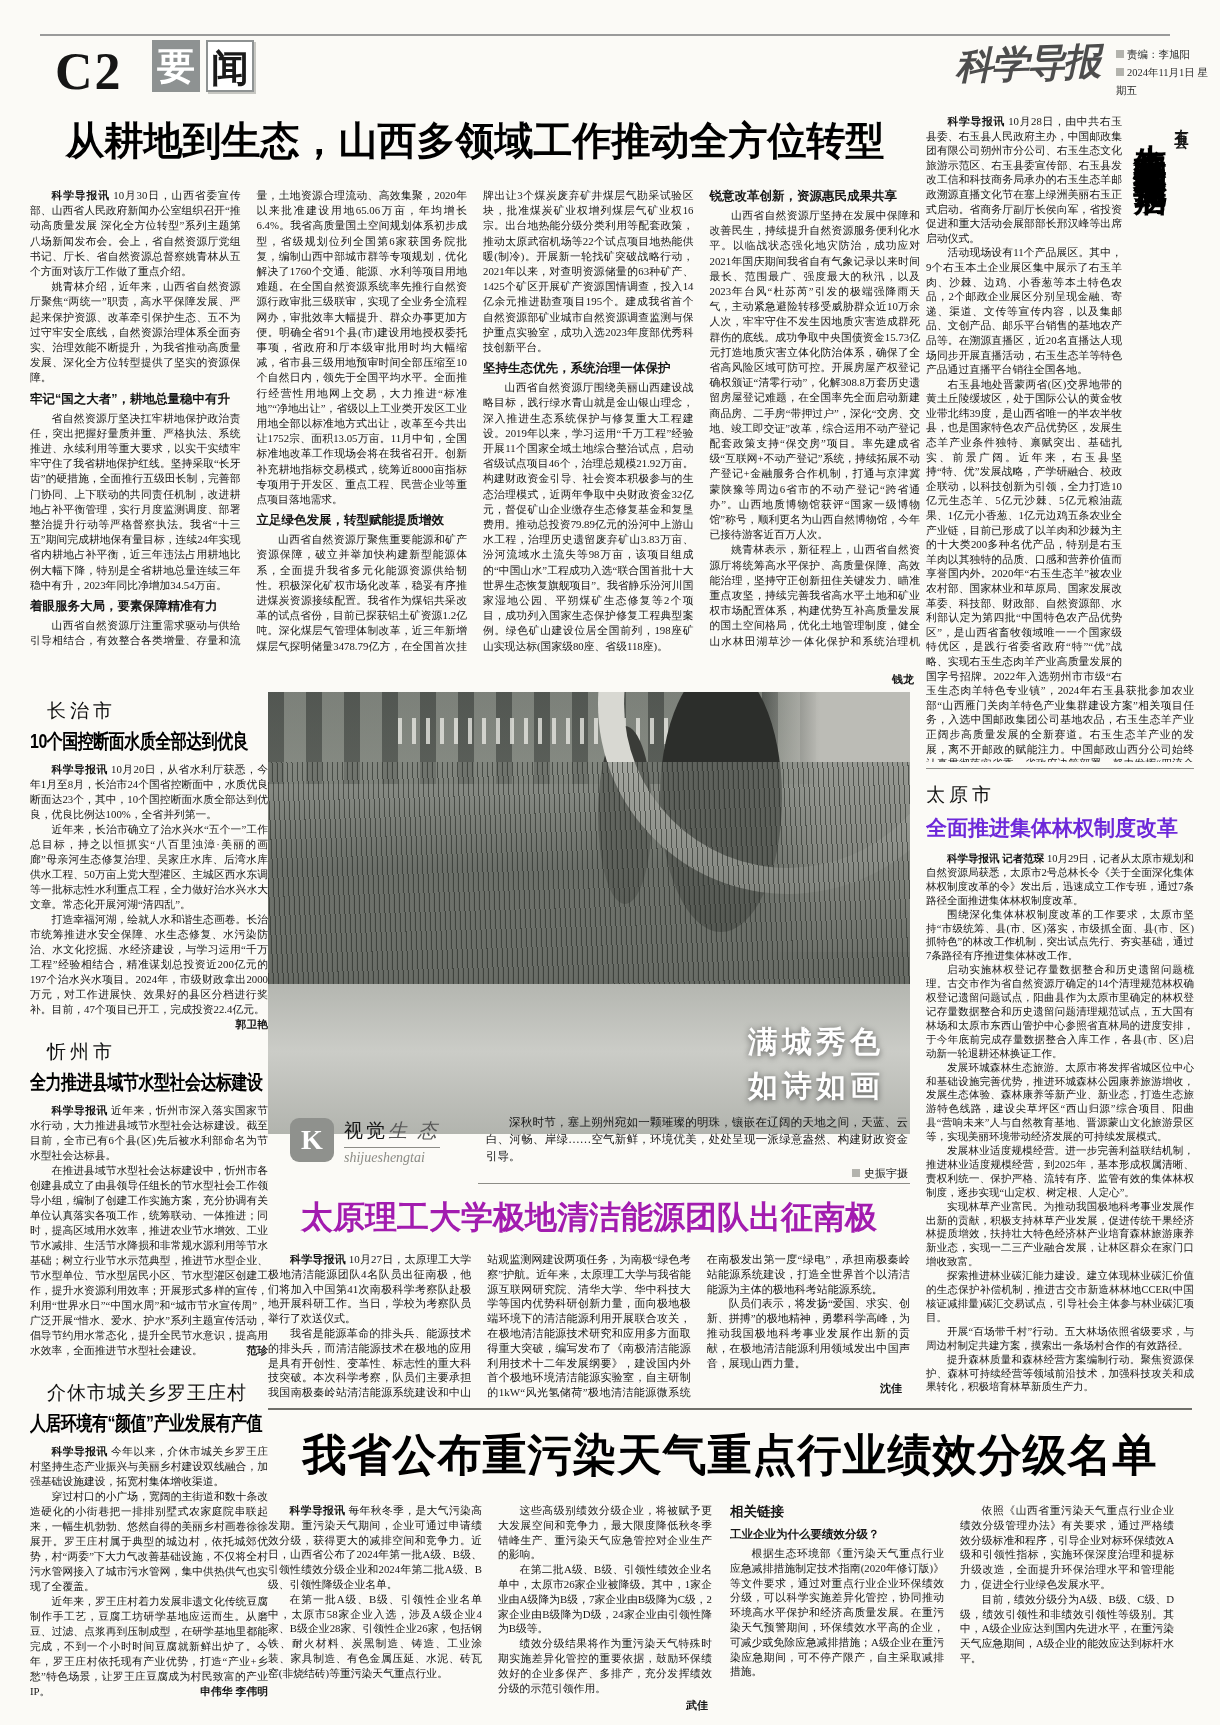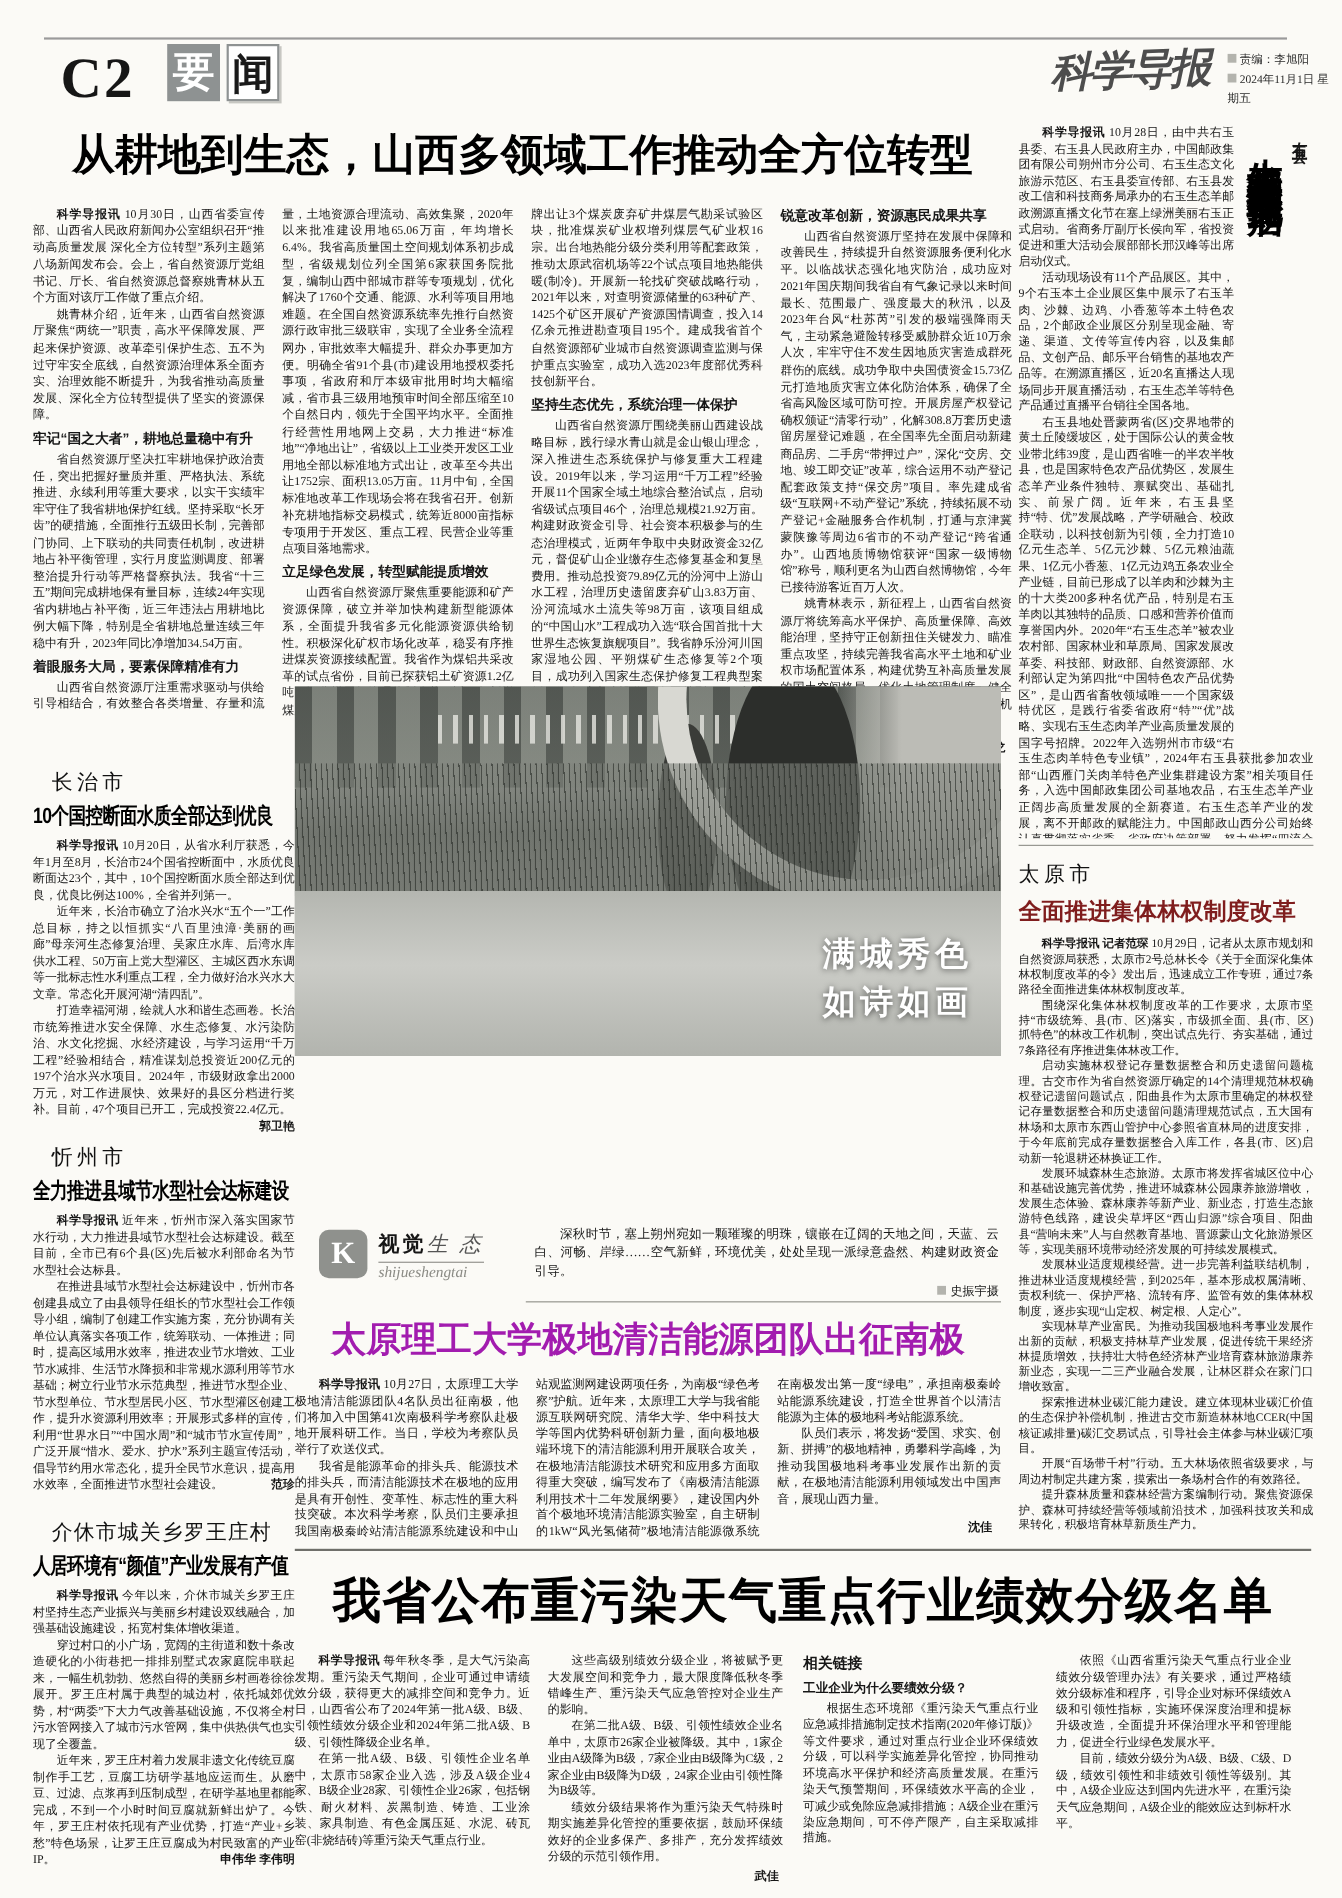--- a/index.html
+++ b/index.html
@@ -49,46 +49,46 @@
   
   .left-stack { left:30px; top:694px; width:238px; height:1028px; overflow:hidden; }
   .city-art { margin-bottom:22px; }
   .kicker { font-size:19px; letter-spacing:4px; margin:4px 17px 8px; color:#111; }
   .city-headline { font-family:"Liberation Sans",sans-serif; font-weight:900; font-size:16px; letter-spacing:-0.5px; white-space:nowrap; margin-bottom:9px; color:#000; transform:scaleY(1.25); transform-origin:left center; }
   .city-art p.par { font-size:10.8px; line-height:15px; }
 
   
   .forest { left:926px; top:782px; width:268px; height:620px; overflow:hidden; }
   .forest .kicker { margin:0 0 6px; }
-  .forest-headline { font-family:"Liberation Sans",sans-serif; font-weight:900; font-size:21px; white-space:nowrap; margin-bottom:10px; color:#7f1d1d; }
+  .forest-headline { font-family:"Liberation Sans",sans-serif; font-weight:900; font-size:21px; white-space:nowrap; margin-bottom:10px; color:#6d28d9; }
   .forest p.par { font-size:10.5px; line-height:13.9px; }
 
   
-  .photo { left:268px; top:624px; width:642px; height:336px; overflow:hidden; background:linear-gradient(#838782 0%, #9a9d97 22%, #6f736d 40%, #a9aba5 62%, #c0c1bc 80%, #a4a6a0 100%); }
+  .photo { left:268px; top:692px; width:642px; height:442px; overflow:hidden; background:linear-gradient(#838782 0%, #9a9d97 22%, #6f736d 40%, #a9aba5 62%, #c0c1bc 80%, #a4a6a0 100%); }
   .ph-trees { position:absolute; left:0; top:0; width:100%; height:92px;
      background:repeating-linear-gradient(90deg, rgba(52,56,52,.55) 0 16px, rgba(130,134,126,.45) 16px 38px), linear-gradient(#777c76,#8b9088); }
   .ph-reeds { position:absolute; left:0; top:70px; width:100%; height:240px;
      background:repeating-linear-gradient(87deg, rgba(30,33,29,0) 0 1px, rgba(40,44,39,.62) 1px 2px, rgba(140,144,136,.12) 2px 5px), linear-gradient(rgba(125,129,122,.55), rgba(80,84,78,.85)); }
   .ph-water { position:absolute; left:0; bottom:0; width:100%; height:150px;
      background:linear-gradient(#b4b6b0, #cbccc7 45%, #b2b4ae); }
   .ph-wall { position:absolute; right:0; top:0; width:150px; height:260px; background:linear-gradient(90deg, rgba(190,190,184,0), #bcbcb6 40%); }
   .ph-arc { position:absolute; left:330px; top:-178px; width:380px; height:380px; border-radius:50%; border:26px solid #d8d8d2; border-top-color:transparent; border-right-color:#d8d8d2; }
   .ph-arch-big { position:absolute; left:392px; top:-28px; width:122px; height:268px; border-radius:50%; background:#2c2e2b; }
   .ph-arch-sm { position:absolute; left:330px; top:34px; width:54px; height:178px; border-radius:50%; background:#3a3c38; }
   .ph-rail { position:absolute; left:130px; top:26px; width:310px; height:26px;
      background:repeating-linear-gradient(90deg, #e6e6e0 0 4px, rgba(0,0,0,0) 4px 14px); opacity:.8; }
   .ph-overlay { position:absolute; right:26px; bottom:26px; text-align:left; color:#fff; font-family:"Liberation Sans",sans-serif; font-weight:900; font-size:30px; line-height:44px; letter-spacing:4px; text-shadow:0 1px 6px rgba(0,0,0,.6); }
 
   
   .cap-row { left:268px; top:1112px; width:642px; height:72px; display:flex; }
   .cap-logo { width:210px; display:flex; align-items:flex-start; padding:6px 0 0 22px; }
   .k-box { width:44px; height:44px; background:#8f918d; color:#fff; border-radius:9px; font-size:28px; font-weight:bold; font-family:"Liberation Serif",serif; text-align:center; line-height:44px; }
   .cap-brand { margin-left:10px; }
   .brand-cn { font-size:19px; letter-spacing:3px; border-bottom:1px solid #8c8c86; padding-bottom:3px; }
-  .brand-cn .b1 { font-weight:bold; font-family:"Liberation Sans",sans-serif; }
+  .brand-cn .b1 { font-weight:normal; font-family:"Liberation Sans",sans-serif; }
   .brand-cn .b2 { font-style:italic; color:#555; }
   .brand-py { font-style:italic; color:#8a8a84; font-size:14px; margin-top:2px; }
   .cap-text { flex:1; border-bottom:1px solid #8c8c86; padding:2px 2px 6px 8px; }
   .cap-text p { font-size:11.5px; line-height:17px; text-align:justify; text-indent:2em; }
   .cap-credit { text-align:right; font-size:11px; margin-top:1px; }
   .cap-credit .sq { display:inline-block; width:8px; height:8px; background:#b3b3ad; margin-right:4px; }
 
   
   .polar { left:268px; top:1196px; width:642px; height:200px; }
   .polar-headline { font-family:"Liberation Sans",sans-serif; font-weight:700; font-size:32px; text-align:center; white-space:nowrap; color:#a21caf; }

